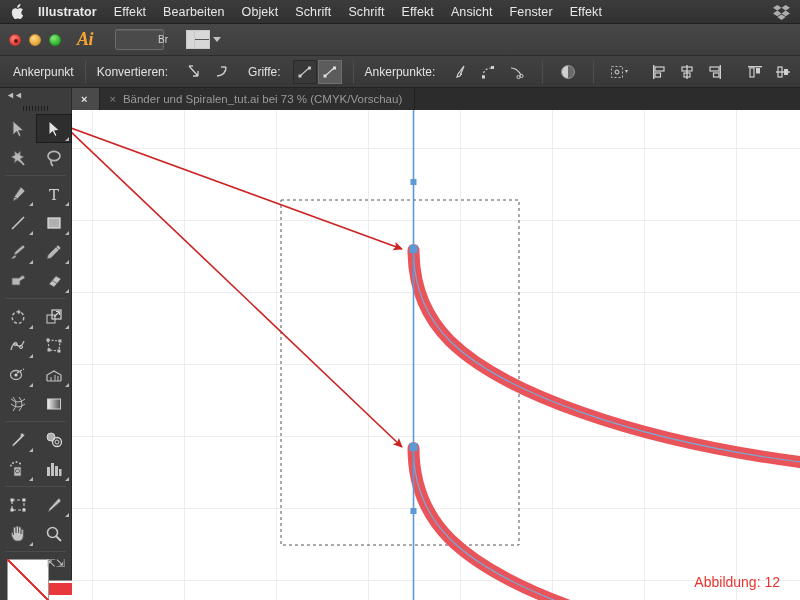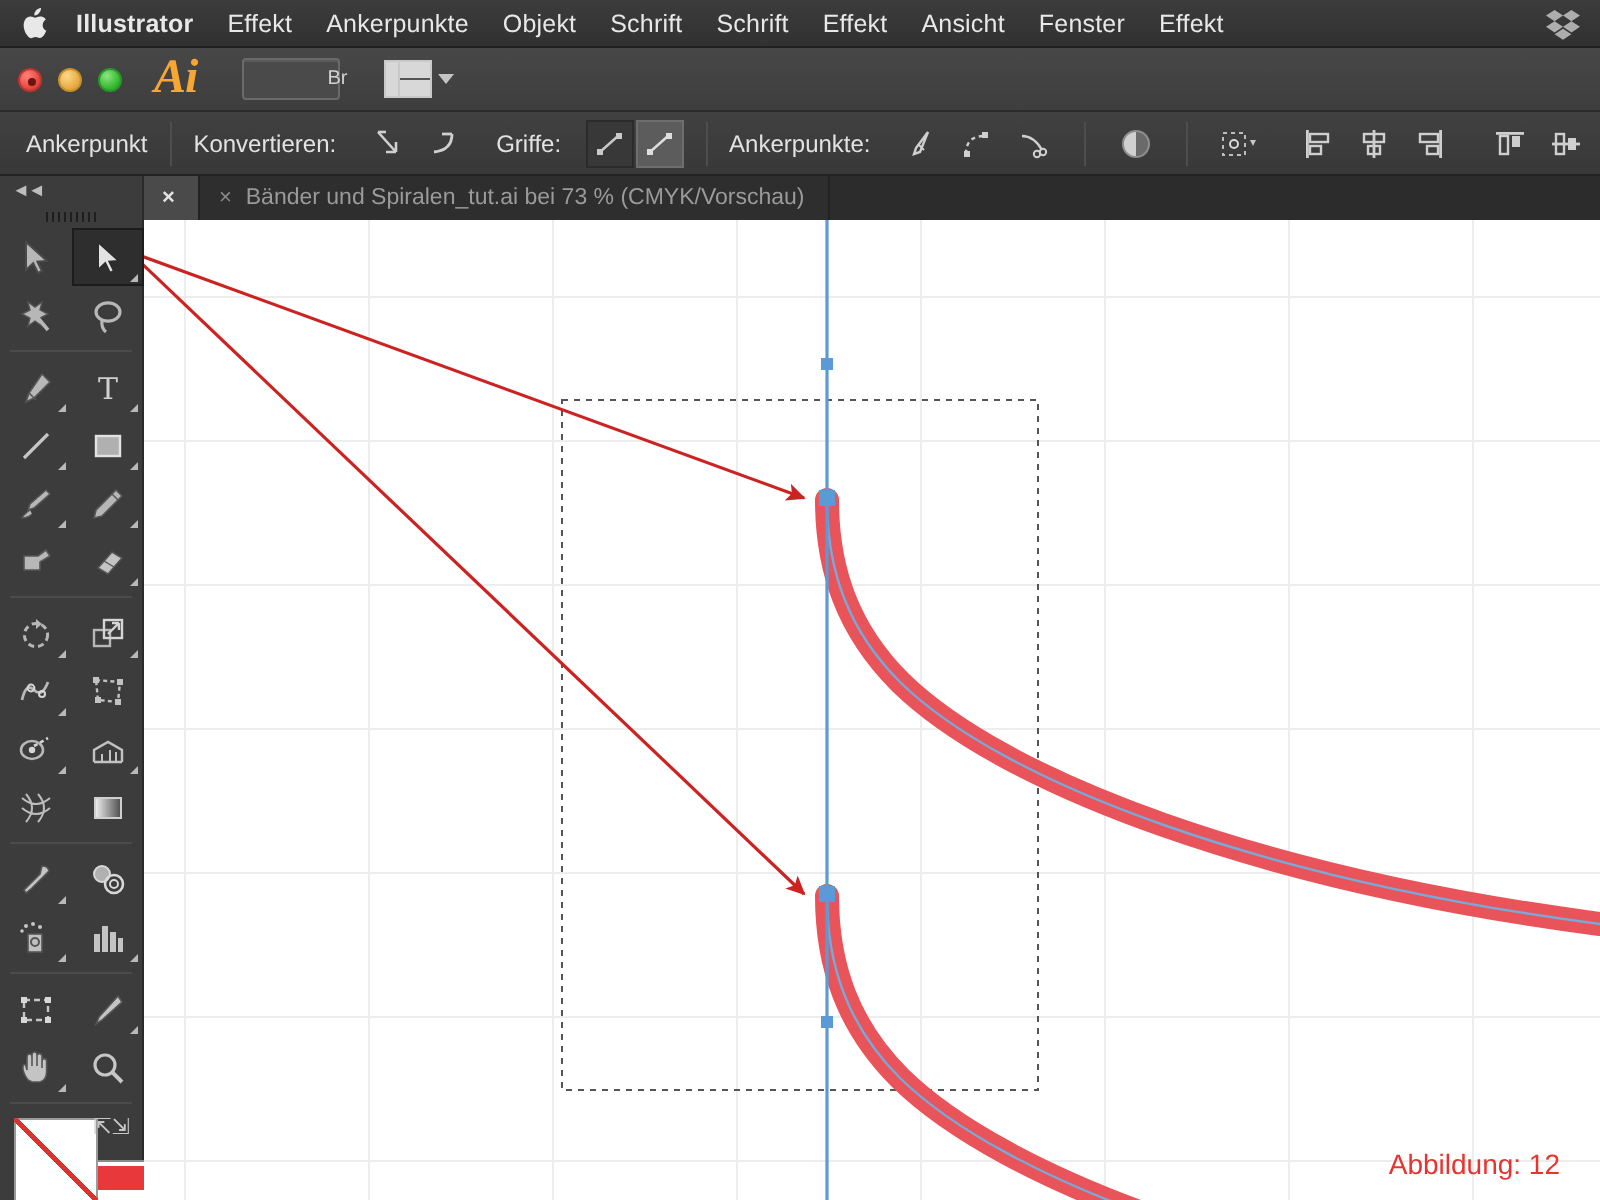--- a/index.html
+++ b/index.html
@@ -34,21 +34,21 @@
     background:linear-gradient(180deg,#474747 0%,#3e3e3e 100%);
     border-bottom:1px solid #2b2b2b;
     display:flex; align-items:center; padding-left:9px;
   }
   .traffic{ display:flex; gap:8px; align-items:center; margin-right:16px; }
   .dot{ width:12px; height:12px; border-radius:50%; position:relative; }
   .dot.red{ background:radial-gradient(circle at 35% 30%,#ff8277,#e0443e 70%); border:1px solid #c1352f;}
   .dot.red:after{content:""; position:absolute; left:4px; top:4px; width:4px;height:4px;border-radius:50%;background:#6e1410;}
   .dot.yellow{ background:radial-gradient(circle at 35% 30%,#ffd98a,#e6a73c 70%); border:1px solid #c7902f;}
   .dot.green{ background:radial-gradient(circle at 35% 30%,#8ce681,#2fb42a 70%); border:1px solid #27992a;}
-  .ai-logo{ color:#f7a533; font-weight:bold; font-size:24px; font-style:italic;
+  .ai-logo{ color:#f7a533; font-weight:bold; font-size:18px; font-style:italic;
     letter-spacing:-.5px; margin-right:22px; font-family:"Liberation Serif",serif;}
   .br-btn{
     width:24px;height:21px; border:1px solid #6a6a6a; border-radius:2px;
     background:#4a4a4a; color:#d2d2d2; font-size:10px; display:flex;
     align-items:center; justify-content:center; margin-right:22px;
     box-shadow:inset 0 1px 0 #5a5a5a;
     padding-left:47px;
   }
   .arrange-btn{ display:flex; align-items:center; gap:3px; }
   .arrange-box{ width:24px; height:19px; border:1.5px solid #c9c9c9; background:#555;
@@ -156,21 +156,21 @@
 <div id="app">
 
   <div class="menubar">
     <span class="apple-logo">
       <svg width="14" height="16" viewBox="0 0 14 16">
         <path fill="#e8e8e8" d="M9.6 2.4c.6-.7 1-1.7.9-2.4-.9 0-1.9.6-2.5 1.3-.5.6-1 1.6-.8 2.5.9.1 1.8-.5 2.4-1.4zM11.4 8.4c0-1.8 1.4-2.6 1.5-2.7-.8-1.2-2.1-1.4-2.6-1.4-1.1-.1-2.1.6-2.7.6-.6 0-1.4-.6-2.3-.6-1.2 0-2.3.7-2.9 1.8-1.2 2.2-.3 5.4.9 7.2.6.9 1.3 1.8 2.2 1.8.9 0 1.2-.6 2.3-.6 1.1 0 1.4.6 2.3.5.9 0 1.5-.9 2.1-1.7.7-1 .9-1.9.9-2-.1 0-1.8-.7-1.8-2.9z"></path>
       </svg>
     </span>
     <span class="mi app">Illustrator</span>
     <span class="mi">Effekt</span>
-    <span class="mi">Ankerpunkte</span>
+    <span class="mi">Bearbeiten</span>
     <span class="mi">Objekt</span>
     <span class="mi">Schrift</span>
     <span class="mi">Schrift</span>
     <span class="mi">Effekt</span>
     <span class="mi">Ansicht</span>
     <span class="mi">Fenster</span>
     <span class="mi">Effekt</span>
     <span class="spacer"></span>
     <span class="dropbox-icon">
       <svg width="17" height="16" viewBox="0 0 17 16">

